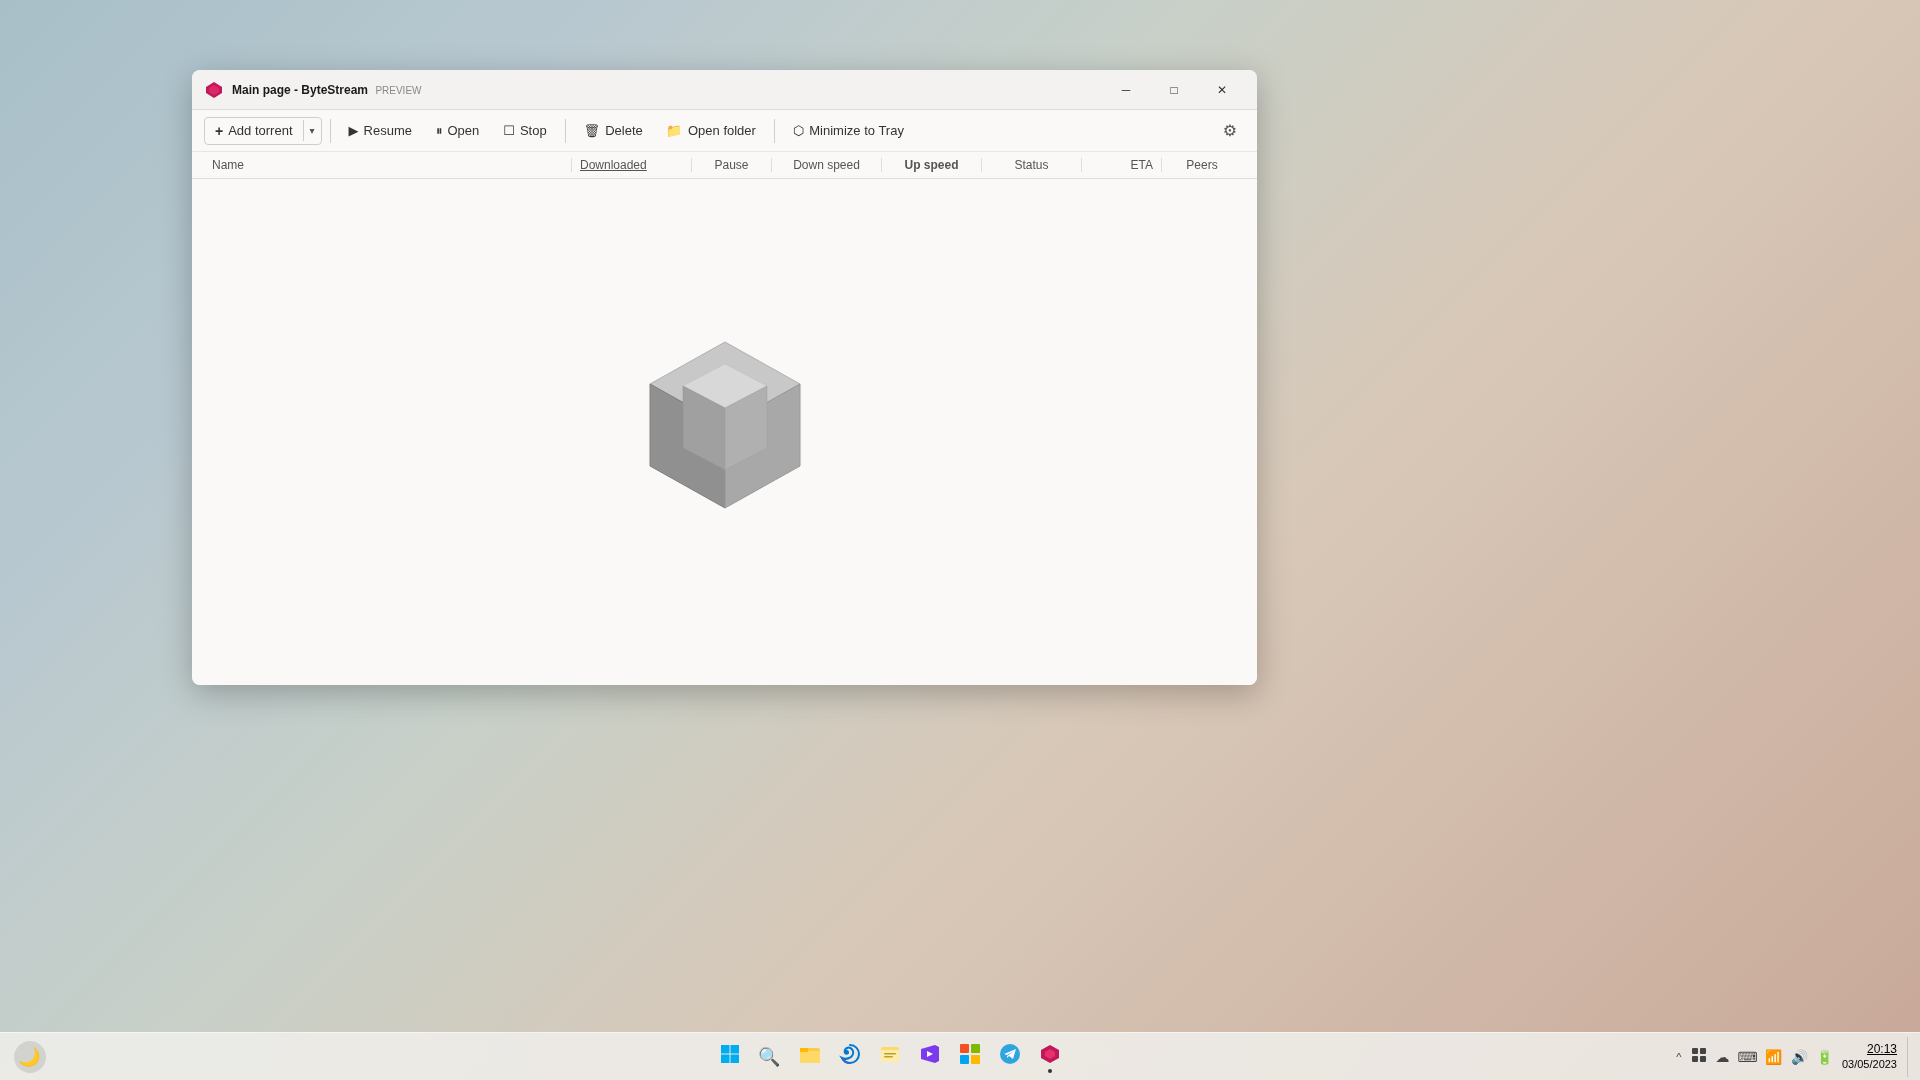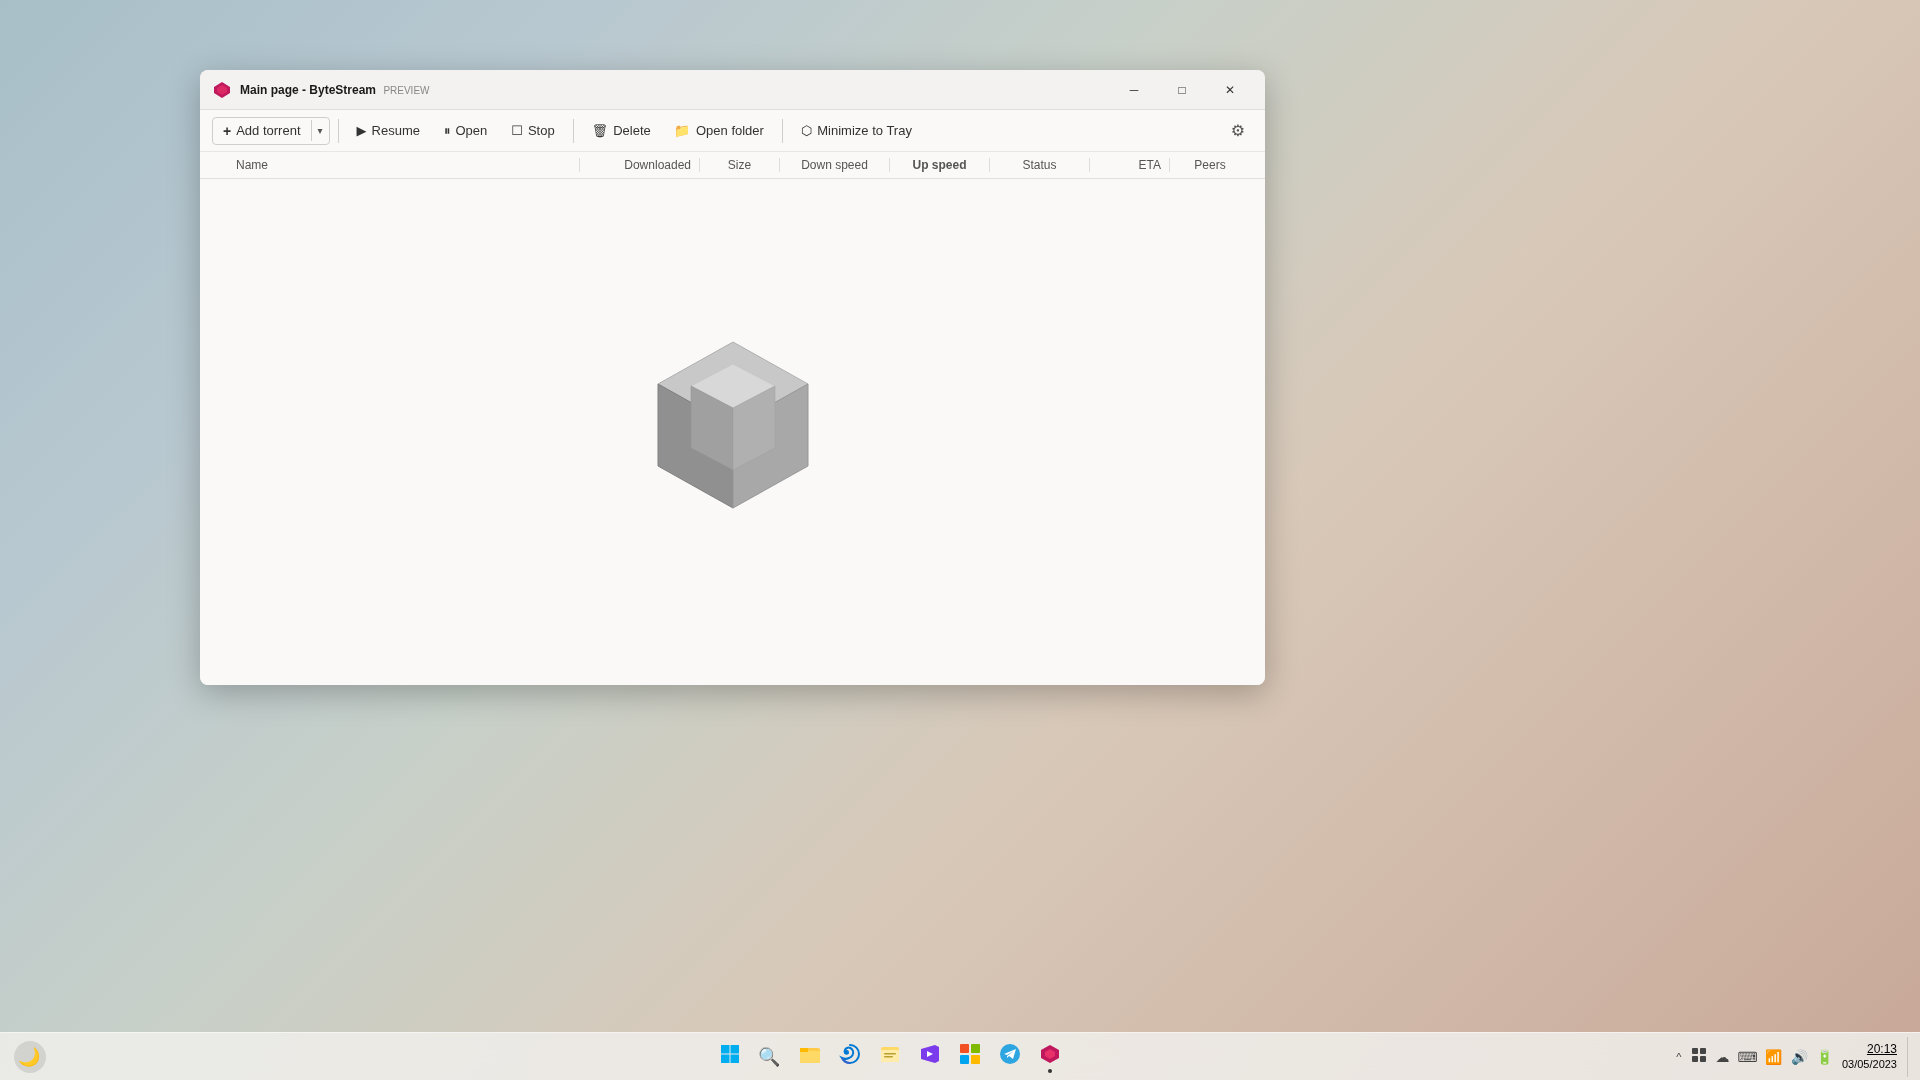--- a/index.html
+++ b/index.html
@@ -17,21 +17,21 @@
     .desktop {
       width: 100%;
       height: 100%;
       position: relative;
     }
 
     
     .window {
       position: absolute;
       top: 70px;
-      left: 200px;
+      left: 192px;
       width: 1065px;
       height: 615px;
       background: #e5e5e5;
       border-radius: 8px;
       box-shadow: 0 8px 32px rgba(0,0,0,0.25);
       display: flex;
       flex-direction: column;
       overflow: hidden;
     }
 
@@ -182,22 +182,22 @@
       padding: 0 8px;
       border-right: 1px solid #e0dedd;
       cursor: pointer;
       white-space: nowrap;
     }
 
     .col-header:last-child {
       border-right: none;
     }
 
-    .col-name { width: 380px; padding-left: 36px; }
-    .col-downloaded { width: 120px; text-align: right; }
+    .col-name { width: 380px; padding-left: 20px; }
+    .col-downloaded { width: 120px; text-align: left; text-decoration: underline; }
     .col-size { width: 80px; text-align: center; }
     .col-downspeed { width: 110px; text-align: center; }
     .col-upspeed { width: 100px; text-align: center; font-weight: bold; }
     .col-status { width: 100px; text-align: center; }
     .col-eta { width: 80px; text-align: right; }
     .col-peers { width: 80px; text-align: center; }
 
     
     .content-area {
       flex: 1;
@@ -413,21 +413,21 @@
     </div>
 
     <div class="column-headers">
       <div class="col-header col-name">
         <span>Name</span>
       </div>
       <div class="col-header col-downloaded">
         <span>Downloaded</span>
       </div>
       <div class="col-header col-size">
-        <span>Size</span>
+        <span>Pause</span>
       </div>
       <div class="col-header col-downspeed">
         <span>Down speed</span>
       </div>
       <div class="col-header col-upspeed">
         <span>Up speed</span>
       </div>
       <div class="col-header col-status">
         <span>Status</span>
       </div>

